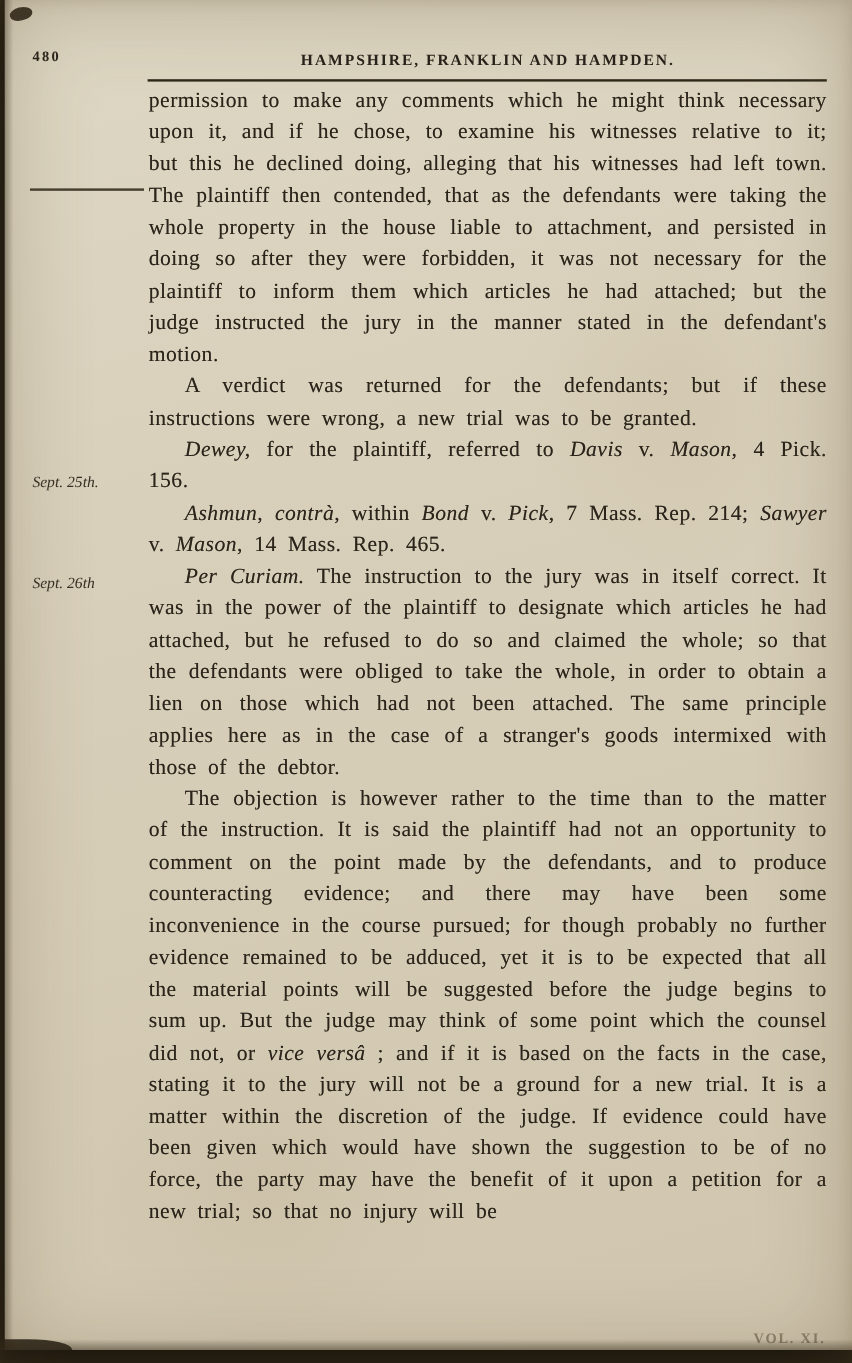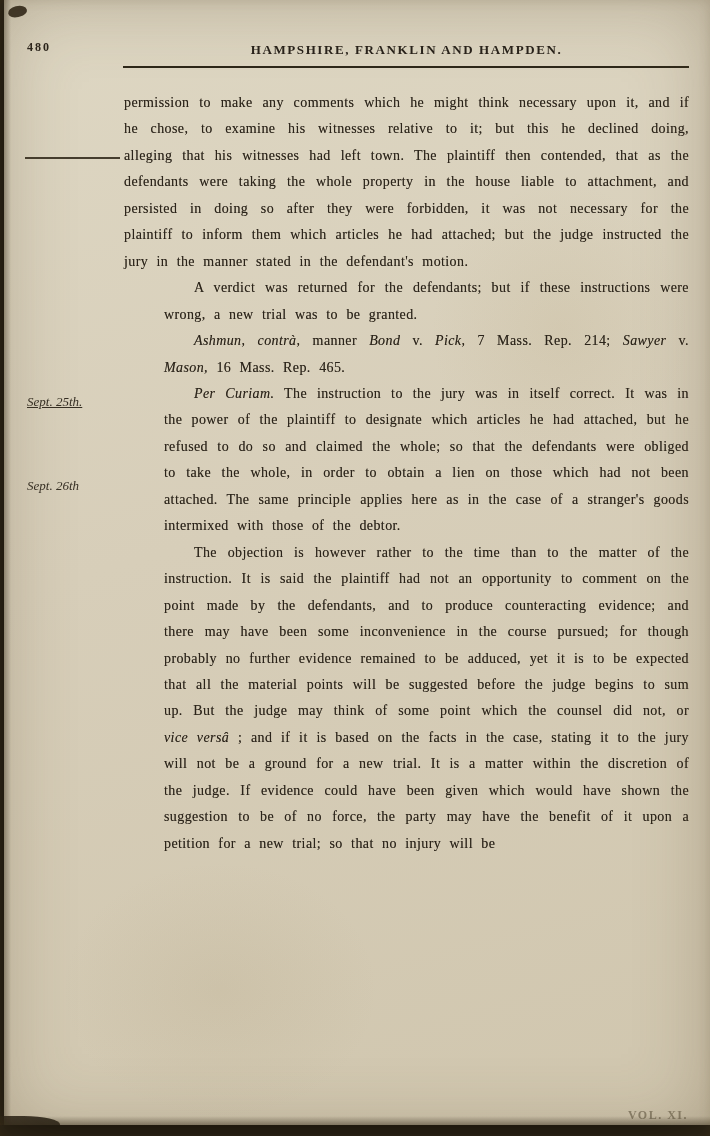--- a/index.html
+++ b/index.html
@@ -44,33 +44,33 @@
     position:absolute; left:124px; top:42px; width:565px; text-align:center;
     font-size:13px; font-weight:bold; letter-spacing:1.6px; color:#28221a; white-space:nowrap;
   }
   .header-rule { position:absolute; left:123px; top:66px; width:566px; height:2px; background:#2e2819; }
 
   .margin-case { position:absolute; left:26px; top:82px; width:96px; text-align:center;
     font-size:12px; line-height:17.5px; color:#393227; }
   .margin-case .it { font-style:italic; }
   .margin-rule { position:absolute; left:25px; top:157px; width:95px; height:2px; background:#453d2e; }
   .date-note { position:absolute; left:27px; font-style:italic; font-size:13px; color:#362f24; white-space:nowrap; }
-  .date-note-1 { top:394px;text-decoration:underline; }
+  .date-note-1 { top:394px; }
   .date-note-2 { top:478px; }
 
   .body-text {
-    position:absolute; left:124px; top:90px; width:565px;
-    font-size:14px; line-height:26.45px; text-align:justify;
+    position:absolute; left:124px; top:70px; width:565px;
+    font-size:18px; line-height:26.45px; text-align:justify;
     letter-spacing:0.4px; word-spacing:4.5px;
     color:#2b241a;
     text-shadow: 0 0 0.5px rgba(43,36,26,0.5);
     hyphens:auto; -webkit-hyphens:auto;
   }
   .body-text p { margin:0; }
-  .body-text p.indent { text-indent:30px;margin-left:40px; }
+  .body-text p.indent { text-indent:30px; }
   .body-text .it { font-style:italic; }
 
   .footer-vol {
     position:absolute; right:22px; bottom:13px; font-size:12px; letter-spacing:1.5px;
     color:rgba(92,82,60,0.60); font-weight:bold;
   }
 </style>
 </head>
 <body>
 
@@ -85,21 +85,22 @@
   <div class="header-title">HAMPSHIRE, FRANKLIN AND HAMPDEN.</div>
   <div class="header-rule"></div>
 
   <div class="margin-rule"></div>
   <div class="date-note date-note-1">Sept. 25th.</div>
   <div class="date-note date-note-2">Sept. 26th</div>
 
   <div class="body-text" lang="en">
       <p><span>permission to make any comments which he might think necessary upon it, and if he chose, to examine his witnesses relative to it; but this he declined doing, alleging that his witnesses had left town.  The plaintiff then contended, that as the defendants were taking the whole property in the house liable to attachment, and persisted in doing so after they were forbidden, it was not necessary for the plaintiff to inform them which articles he had attached; but the judge instructed the jury in the manner stated in the defendant's motion.</span></p>
       <p class="indent"><span>A verdict was returned for the defendants; but if these instructions were wrong, a new trial was to be granted.</span></p>
-      <p class="indent"><span class="it">Ashmun, contrà,</span><span> manner </span><span class="it">Bond</span><span> v. </span><span class="it">Pick,</span><span> 7 Mass. Rep. 214; </span><span class="it">Sawyer</span><span> v. </span><span class="it">Mason,</span><span> 16 Mass. Rep. 465.</span></p>
+      <p class="indent"><span class="it">Dewey,</span><span> for the plaintiff, referred to </span><span class="it">Davis</span><span> v. </span><span class="it">Mason,</span><span> 4 Pick. 156.</span></p>
+      <p class="indent"><span class="it">Ashmun, contrà,</span><span> within </span><span class="it">Bond</span><span> v. </span><span class="it">Pick,</span><span> 7 Mass. Rep. 214; </span><span class="it">Sawyer</span><span> v. </span><span class="it">Mason,</span><span> 14 Mass. Rep. 465.</span></p>
       <p class="indent"><span class="it">Per Curiam.</span><span>  The instruction to the jury was in itself correct.  It was in the power of the plaintiff to designate which articles he had attached, but he refused to do so and claimed the whole; so that the defendants were obliged to take the whole, in order to obtain a lien on those which had not been attached.  The same principle applies here as in the case of a stranger's goods intermixed with those of the debtor.</span></p>
       <p class="indent"><span>The objection is however rather to the time than to the matter of the instruction.  It is said the plaintiff had not an opportunity to comment on the point made by the defendants, and to produce counteracting evidence; and there may have been some inconvenience in the course pursued; for though probably no further evidence remained to be adduced, yet it is to be expected that all the material points will be suggested before the judge begins to sum up.  But the judge may think of some point which the counsel did not, or </span><span class="it">vice versâ</span><span> ; and if it is based on the facts in the case, stating it to the jury will not be a ground for a new trial. It is a matter within the discretion of the judge.  If evidence could have been given which would have shown the suggestion to be of no force, the party may have the benefit of it upon a petition for a new trial; so that no injury will be</span></p>
     </div>
 
   <div class="footer-vol">VOL. XI.</div>
 
   <div class="edge-left-soft"></div>
   <div class="edge-left"></div>
   <div class="corner-blot"></div>
   <div class="edge-bottom-soft"></div>

